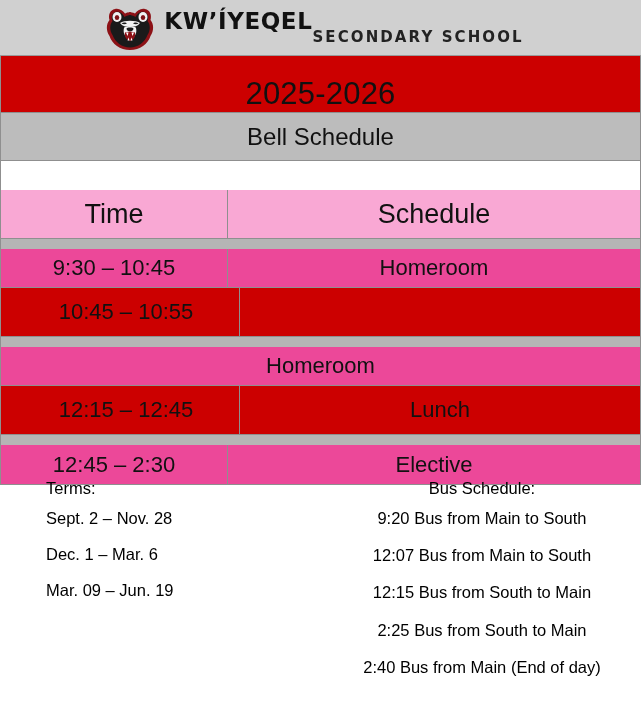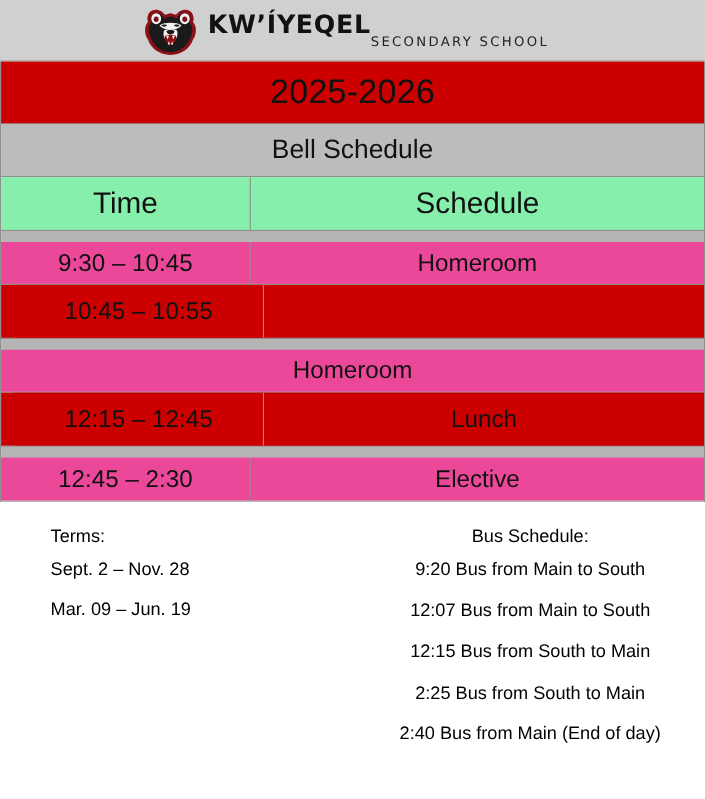--- a/index.html
+++ b/index.html
@@ -57,22 +57,22 @@
   .logo-name {
     font-family: "DejaVu Sans", sans-serif;
     font-size: 23px;
     font-weight: 700;
     letter-spacing: 0.6px;
     color: #111111;
     white-space: nowrap;
   }
   .logo-sub {
     font-family: "DejaVu Sans", sans-serif;
-    font-size: 12px;
-    font-weight: 400;
+    font-size: 15px;
+    font-weight: 700;
     letter-spacing: 2.1px;
     color: #222222;
     margin-top: 20px;
     white-space: nowrap;
   }
 
   
   .table {
     position: absolute;
     left: 0;
@@ -108,23 +108,23 @@
     border-right: 1px solid #8f8f8f;
   }
   .cell-sched {
     flex: 1 1 auto;
     display: flex;
     align-items: center;
     justify-content: center;
     box-sizing: border-box;
   }
 
-  .row-year     { height: 57px; background: #cc0000; }
+  .row-year     { height: 57px; background: #cc0000; align-items: flex-end; }
   .row-bell     { height: 48px; background: #bcbcbc; }
-  .row-head     { height: 49px; background: #86efac; }
+  .row-head     { height: 49px; background: #f9a8d4; margin-top: 29px; }
   .row-body     { height: 49px; }
   .bg-gray      { background: #b5b5b5; }
   .bg-red       { background: #cc0000; padding-left: 12px; }
   .bg-gray .cell-time, .bg-gray .cell-sched { background: #ec4899; margin-top: 10px; }
   .bg-red  .cell-time, .bg-red  .cell-sched { background: #cc0000; }
 
   .t-year {
     font-size: 31px;
     font-weight: 400;
     color: #111111;
@@ -291,20 +291,21 @@
       </div>
     </div>
 
   </div>
 
   <div class="info">
 
     <div class="col-terms">
       <div class="info-title">Terms:</div>
       <div class="info-line">Sept. 2 – Nov. 28</div>
+      <div class="info-line">Dec. 1 – Mar. 6</div>
       <div class="info-line">Mar. 09 – Jun. 19</div>
     </div>
 
     <div class="col-bus">
       <div class="info-title">Bus Schedule:</div>
       <div class="info-line">9:20 Bus from Main to South</div>
       <div class="info-line">12:07 Bus from Main to South</div>
       <div class="info-line">12:15 Bus from South to Main</div>
       <div class="info-line">2:25 Bus from South to Main</div>
       <div class="info-line">2:40 Bus from Main (End of day)</div>

